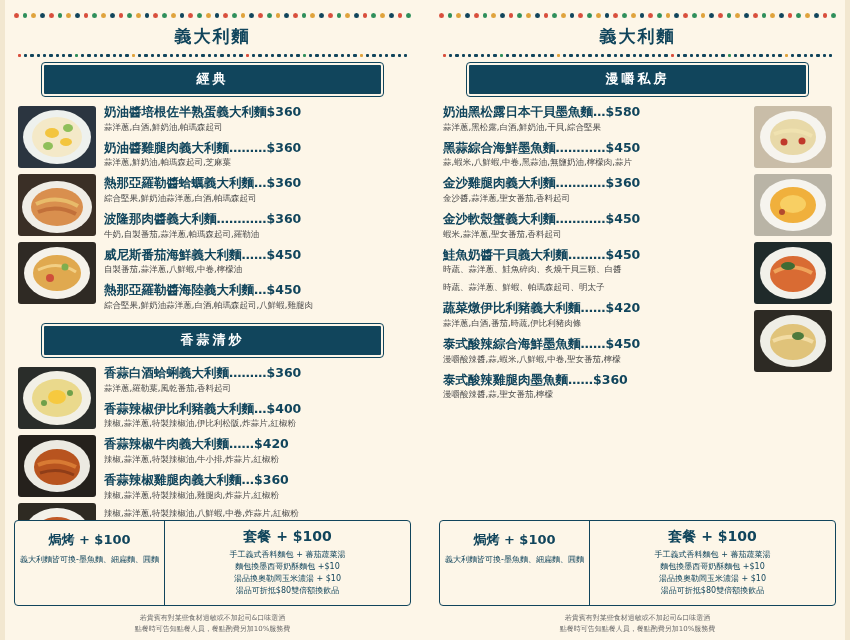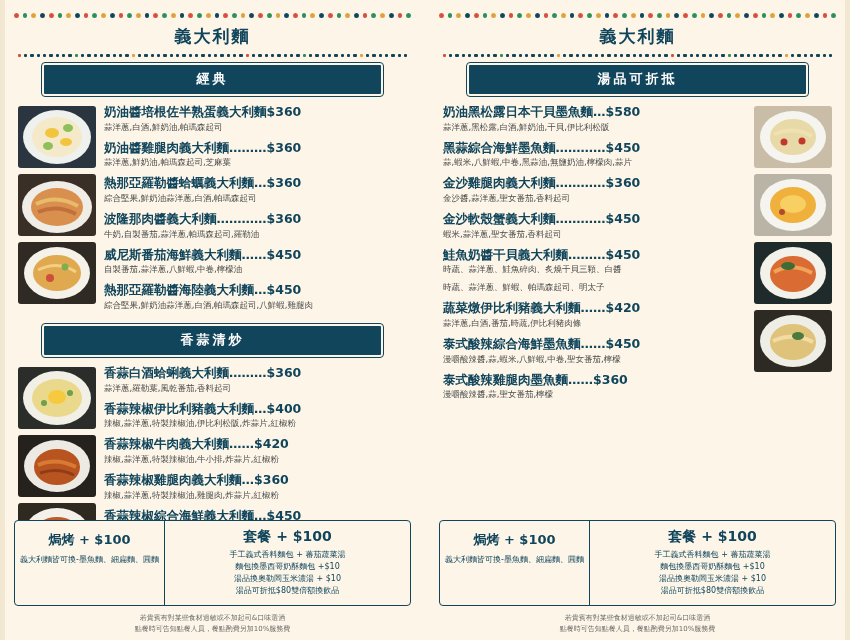--- a/index.html
+++ b/index.html
@@ -397,23 +397,20 @@
             </div>
             <div class="item-desc">辣椒,蒜洋蔥,特製辣椒油,牛小排,炸蒜片,紅椒粉</div>
           </div>
           <div class="item">
             <div class="item-name">
               <span>香蒜辣椒雞腿肉義大利麵</span><span>…</span><span>$360</span>
             </div>
             <div class="item-desc">辣椒,蒜洋蔥,特製辣椒油,雞腿肉,炸蒜片,紅椒粉</div>
           </div>
           <div class="item">
-            <div class="item-name">
-              <span>香蒜辣椒綜合海鮮義大利麵</span><span>…</span><span>$450</span>
-            </div>
             <div class="item-desc">辣椒,蒜洋蔥,特製辣椒油,八鮮蝦,中卷,炸蒜片,紅椒粉</div>
           </div>
         </div>
       </div>
     </div>
 
     <div class="footer">
       <div class="footer-left">
         <div class="fl-title">焗烤 + $100</div>
         <div class="fl-sub">義大利麵皆可換-墨魚麵、細扁麵、圓麵</div>
@@ -540,21 +537,21 @@
         <span class="dash" style="background: rgb(224, 163, 60);"></span>
         <span class="dash" style="background: rgb(17, 69, 92);"></span>
         <span class="dash" style="background: rgb(17, 69, 92);"></span>
         <span class="dash" style="background: rgb(17, 69, 92);"></span>
         <span class="dash" style="background: rgb(17, 69, 92);"></span>
         <span class="dash" style="background: rgb(17, 69, 92);"></span>
         <span class="dash" style="background: rgb(17, 69, 92);"></span>
         <span class="dash" style="background: rgb(17, 69, 92);"></span>
       </div>
 
-    <div class="section-header">湯品可折抵</div>
+    <div class="section-header">漫嚼私房</div>
     <div class="rows">
       <div class="row reverse">
         <div class="thumbs">
           <div class="thumb">
             <svg viewBox="0 0 78 62" preserveAspectRatio="none">
               <rect width="78" height="62" fill="#c9bda8"></rect>
               <ellipse cx="39" cy="31" rx="33" ry="26" fill="#f6f4ee"></ellipse>
               <ellipse cx="39" cy="31" rx="23" ry="18" fill="#e8d9a8"></ellipse>
               <path d="M20 28 Q39 20 58 30" stroke="#f0e2b0" stroke-width="4" fill="none"></path>
               <circle cx="30" cy="36" r="3.5" fill="#c0392b"></circle>
@@ -587,21 +584,21 @@
               <path d="M19 31 Q39 22 59 32" stroke="#f2dca4" stroke-width="4" fill="none"></path>
               <ellipse cx="44" cy="26" rx="6" ry="4" fill="#4d7a3c"></ellipse>
             </svg>
           </div>
         </div>
         <div class="items">
           <div class="item">
             <div class="item-name">
               <span>奶油黑松露日本干貝墨魚麵</span><span>…</span><span>$580</span>
             </div>
-            <div class="item-desc">蒜洋蔥,黑松露,白酒,鮮奶油,干貝,伊比利松阪</div>
+            <div class="item-desc">蒜洋蔥,黑松露,白酒,鮮奶油,干貝,綜合堅果</div>
           </div>
           <div class="item">
             <div class="item-name">
               <span>黑蒜綜合海鮮墨魚麵</span><span>…………</span><span>$450</span>
             </div>
             <div class="item-desc">蒜,蝦米,八鮮蝦,中卷,黑蒜油,無鹽奶油,檸檬肉,蒜片</div>
           </div>
           <div class="item">
             <div class="item-name">
               <span>金沙雞腿肉義大利麵</span><span>…………</span><span>$360</span>

